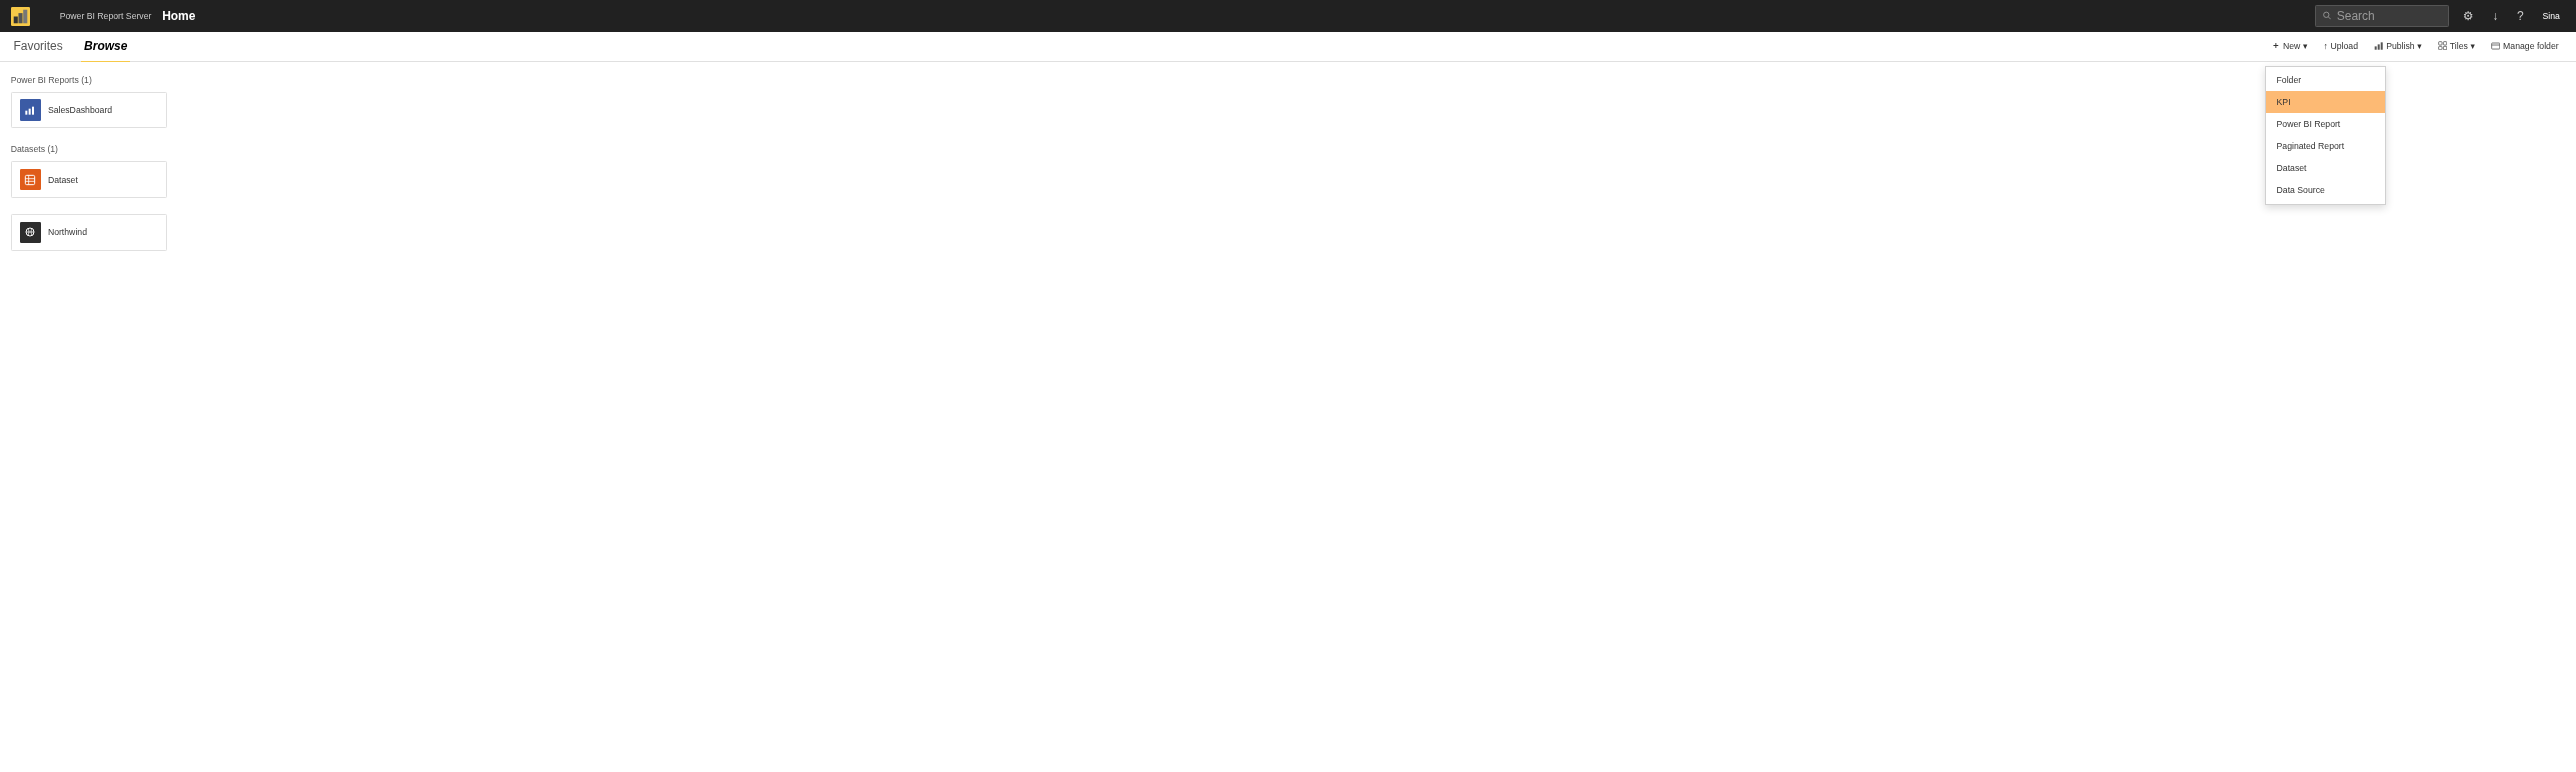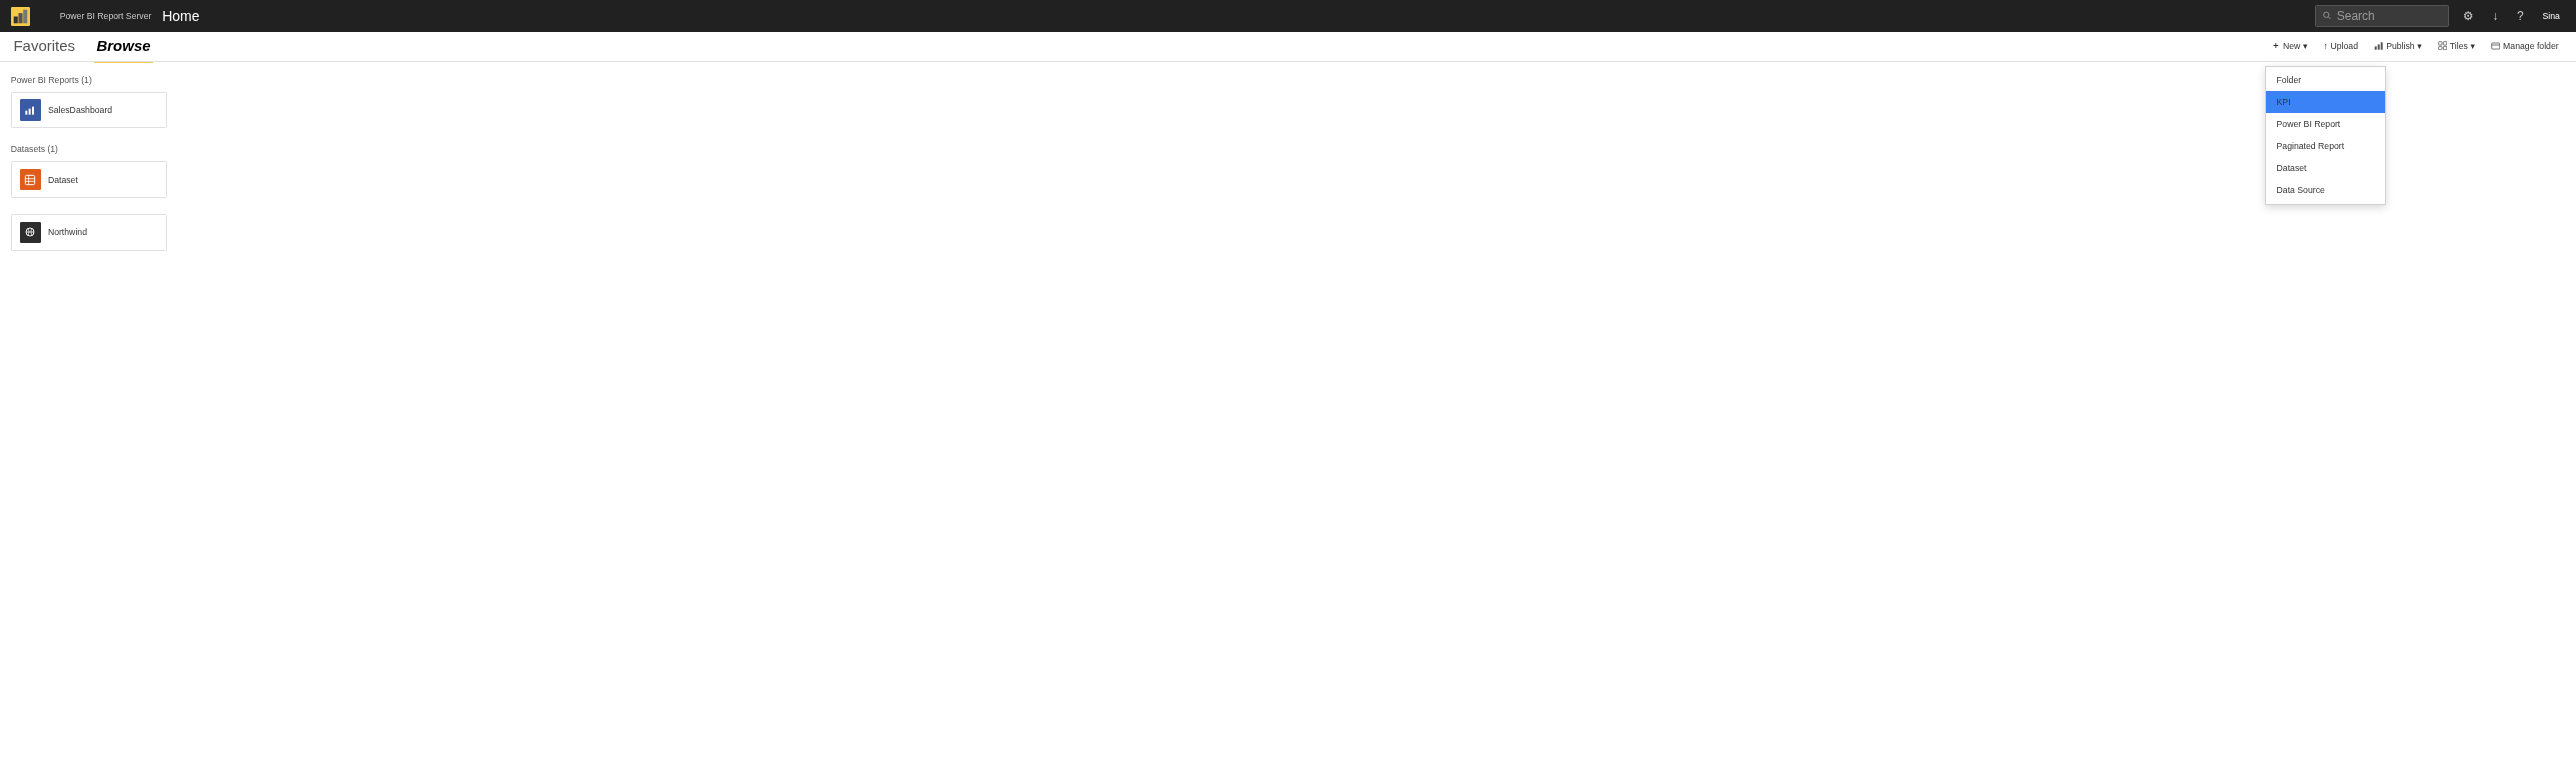--- a/index.html
+++ b/index.html
@@ -21,22 +21,22 @@
       flex-shrink: 0;
     }
     .nav-app-name {
       color: #ccc;
       font-size: 8.7px;
       white-space: nowrap;
       padding-left: 22px;
     }
     .nav-page-title {
       color: #fff;
-      font-size: 14px;
-      font-weight: 400;
+      font-size: 12px;
+      font-weight: 700;
       margin-left: 2.7px;
     }
     .nav-spacer { flex: 1; }
     .nav-search {
       display: flex;
       align-items: center;
       background: #3a3a3a;
       border: 0.7px solid #555;
       border-radius: 1.3px;
       padding: 2.7px 6.7px;
@@ -72,21 +72,21 @@
     .secondary-nav {
       height: 29.5px;
       display: flex;
       align-items: center;
       padding: 0 10.7px;
       border-bottom: 0.7px solid #e0e0e0;
       gap: 16px;
       position: relative;
     }
     .nav-tab {
-      font-size: 15px;
+      font-size: 12px;
       color: #555;
       cursor: pointer;
       padding: 8px 2.7px;
       border-bottom: 1.3px solid transparent;
       text-decoration: none;
     }
     .nav-tab.active {
       color: #000;
       font-weight: 600;
       border-bottom: 1.3px solid #f7c948;
@@ -165,21 +165,21 @@
     }
     .dropdown-item {
       padding: 6px 10.7px;
       font-size: 8.7px;
       color: #333;
       cursor: pointer;
       display: block;
       white-space: nowrap;
     }
     .dropdown-item.highlighted {
-      background: #3b82f6;
+      background: #fdba74;
     }
     .toolbar-new-wrapper {
       position: relative;
     }
   </style>
 </head>
 <body>
 
 <div class="top-nav">
 

